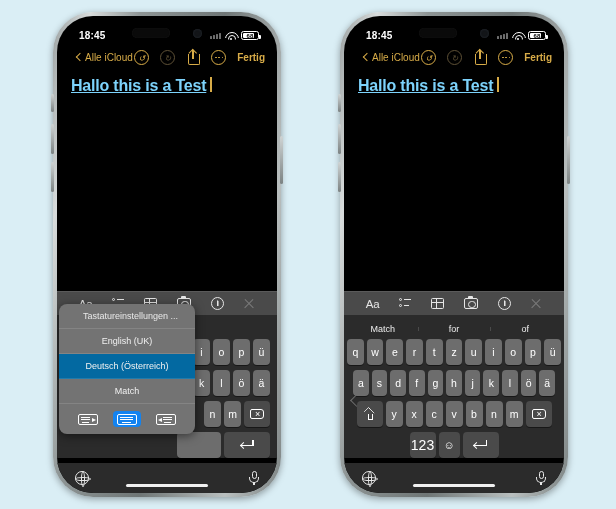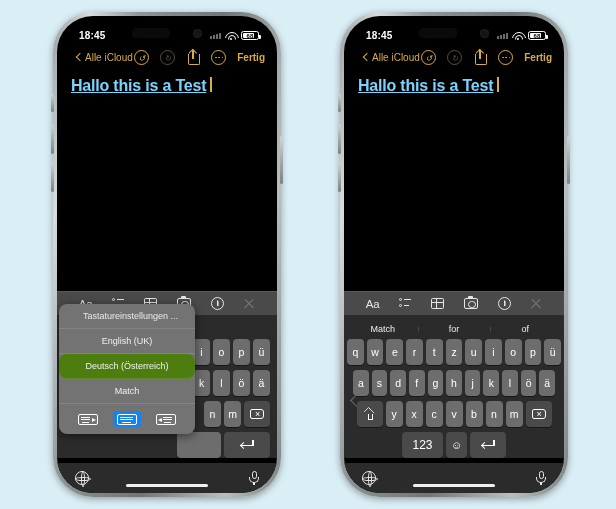--- a/index.html
+++ b/index.html
@@ -153,21 +153,21 @@
   .key {
     background:#6d6d6d; color:#fff;
     border-radius:4px;
     font-size:10.5px;
     display:flex; align-items:center; justify-content:center;
     height:26px; width:17px;
     box-shadow:0 1px 0 rgba(0,0,0,.45);
   }
   .key.dark { background:#4a4a4a; }
   .key.wide { width:26px; }
-  .key.num  { width:41px; font-size:12px;text-align:center; }
+  .key.num  { width:26px; font-size:14px;text-align:center; }
   .key.space{ flex:1; max-width:112px; font-size:9px; background:#6d6d6d; }
   .key.emoji{ width:21px; font-size:11px; background:#4a4a4a; }
   .krow.r2 { padding:0 6px; }
   .shift-ico{width:11px;height:11px;position:relative;}
   .shift-ico::before{content:"";position:absolute;left:1.3px;top:0;width:8px;height:5.5px;background:transparent;border-left:1.3px solid #fff;border-top:1.3px solid #fff;transform:rotate(45deg);border-radius:1px;}
   .shift-ico::after{content:"";position:absolute;left:3.6px;top:5px;width:3.6px;height:5.5px;border:1.3px solid #fff;border-top:none;}
   .del-ico{width:14px;height:10px;border:1.2px solid #fff;border-radius:2px 3px 3px 2px;position:relative;transform:skewX(0);}
   .del-ico::before{content:"×";position:absolute;left:4px;top:-3.4px;font-size:9px;color:#fff;line-height:14px;}
   .ret-ico{width:13px;height:10px;position:relative;}
   .ret-ico::before{content:"";position:absolute;right:0;top:0;width:1.3px;height:6px;background:#fff;}
@@ -199,21 +199,21 @@
     border-radius:8px;
     z-index: 10;
     overflow:hidden;
     box-shadow:0 2px 10px rgba(0,0,0,.5);
   }
   .lang-item {
     height:25px; display:flex; align-items:center; justify-content:center;
     color:#f0f0f0; font-size:9px; text-align:center;
     border-bottom:.5px solid rgba(255,255,255,.12);
   }
-  .lang-item.sel { background:#4d7c0f;border-radius:8px; }
+  .lang-item.sel { background:#0369a1; }
   .lang-item.settings { font-size:9px; color:#e8e8e8;padding-left:7px; }
   .lang-layouts {
     height:30px; display:flex; align-items:center; justify-content:space-around;
     padding: 0 10px;
   }
   .kb-layout {
     width:28px;height:16px;border-radius:4px;
     display:flex;align-items:center;justify-content:center;
   }
   .kb-layout.on { background:#1383f0; }

